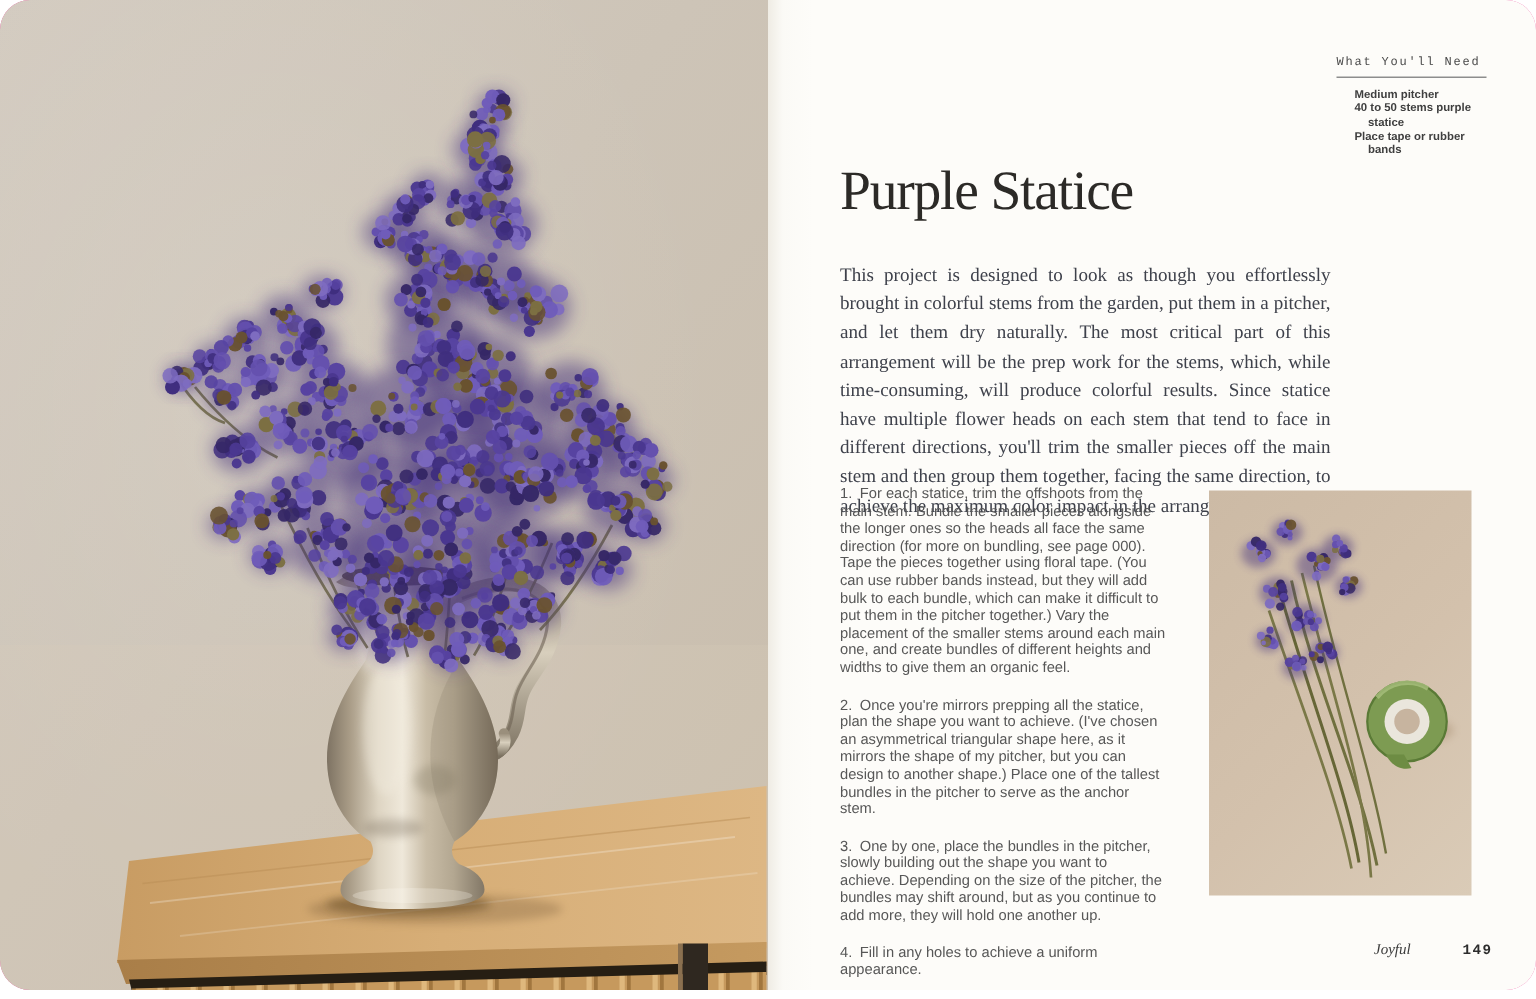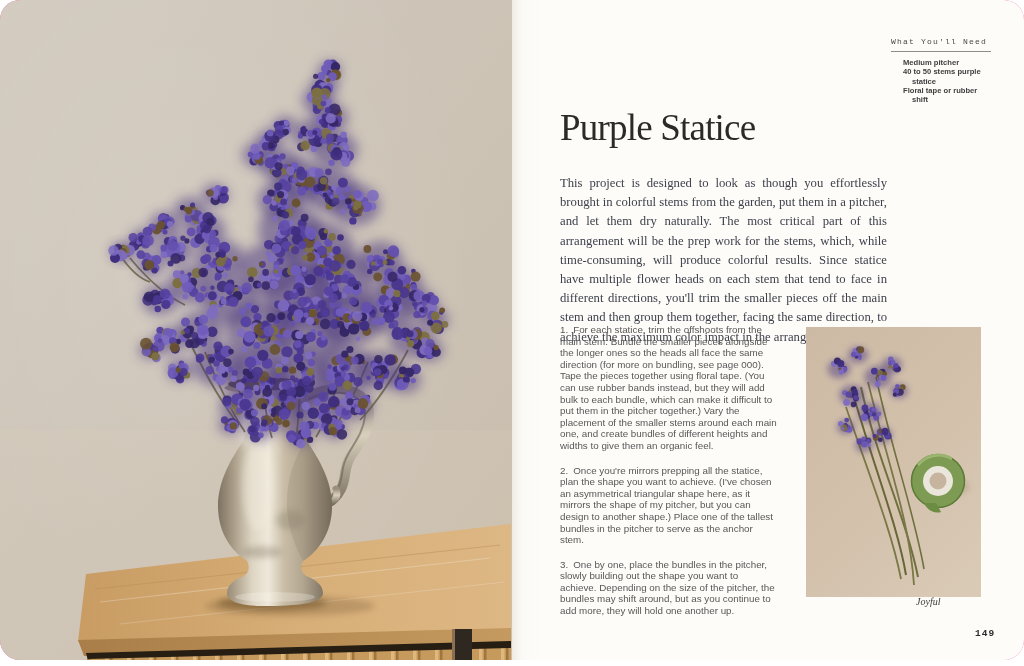--- a/index.html
+++ b/index.html
@@ -29,21 +29,21 @@
 
   .steps{position:absolute;left:48px;top:324px;width:217px;color:#575757;
     font-size:9.8px;line-height:11.6px;}
   .step{margin-bottom:13px;}
   .step-num{margin-right:5px;}
 
   .photo-small{position:absolute;left:294px;top:327px;width:175px;height:270px;
     background:linear-gradient(135deg,#ccbaa5 0%,#d3c1ac 55%,#dacbb7 100%);overflow:hidden;}
   .photo-small svg{display:block;}
 
-  .footer-title{position:absolute;left:404px;top:596px;font-family:"Liberation Serif",serif;
+  .footer-title{position:absolute;left:404px;top:628px;font-family:"Liberation Serif",serif;
     font-style:italic;font-size:10px;color:#3b3b3b;}
   .footer-page{position:absolute;left:463px;top:628px;font-family:"Liberation Mono","DejaVu Sans Mono",monospace;
     font-weight:bold;font-size:9.5px;letter-spacing:1px;color:#2d2d2d;}
 </style>
 </head>
 <body>
 
 <div class="spread">
 
   <div class="photo-left">
@@ -1436,36 +1436,39 @@
         </g>
     </svg>
   </div>
 
   <div class="page-right">
 
     <div class="sidebar">
       <div class="sidebar-heading">What You'll Need</div>
       <div class="sidebar-item">Medium pitcher</div>
       <div class="sidebar-item">40 to 50 stems purple statice</div>
-      <div class="sidebar-item">Floral tape or rubber shift</div>
+      <div class="sidebar-item">Place tape or rubber bands</div>
     </div>
 
     <h1 class="page-title">Purple Statice</h1>
 
     <p class="intro">This project is designed to look as though you effortlessly brought in colorful stems from the garden, put them in a pitcher, and let them dry naturally. The most critical part of this arrangement will be the prep work for the stems, which, while time-consuming, will produce colorful results. Since statice have multiple flower heads on each stem that tend to face in different directions, you'll trim the smaller pieces off the main stem and then group them together, facing the same direction, to achieve the maximum color impact in the arrangement.</p>
 
     <div class="steps">
       <div class="step">
         <span class="step-num">1.</span><span>For each statice, trim the offshoots from the main stem. Bundle the smaller pieces alongside the longer ones so the heads all face the same direction (for more on bundling, see page 000). Tape the pieces together using floral tape. (You can use rubber bands instead, but they will add bulk to each bundle, which can make it difficult to put them in the pitcher together.) Vary the placement of the smaller stems around each main one, and create bundles of different heights and widths to give them an organic feel.</span>
       </div>
       <div class="step">
         <span class="step-num">2.</span><span>Once you're mirrors prepping all the statice, plan the shape you want to achieve. (I've chosen an asymmetrical triangular shape here, as it mirrors the shape of my pitcher, but you can design to another shape.) Place one of the tallest bundles in the pitcher to serve as the anchor stem.</span>
       </div>
       <div class="step">
         <span class="step-num">3.</span><span>One by one, place the bundles in the pitcher, slowly building out the shape you want to achieve. Depending on the size of the pitcher, the bundles may shift around, but as you continue to add more, they will hold one another up.</span>
+      </div>
+      <div class="step">
+        <span class="step-num">4.</span><span>Fill in any holes to achieve a uniform appearance.</span>
       </div>
     </div>
 
     <div class="photo-small">
       <svg width="175" height="270" viewBox="0 0 175 270">
         <defs>
           <filter id="sblur" x="-60%" y="-60%" width="220%" height="220%">
               <feGaussianBlur stdDeviation="3"></feGaussianBlur>
             </filter>
         </defs>

